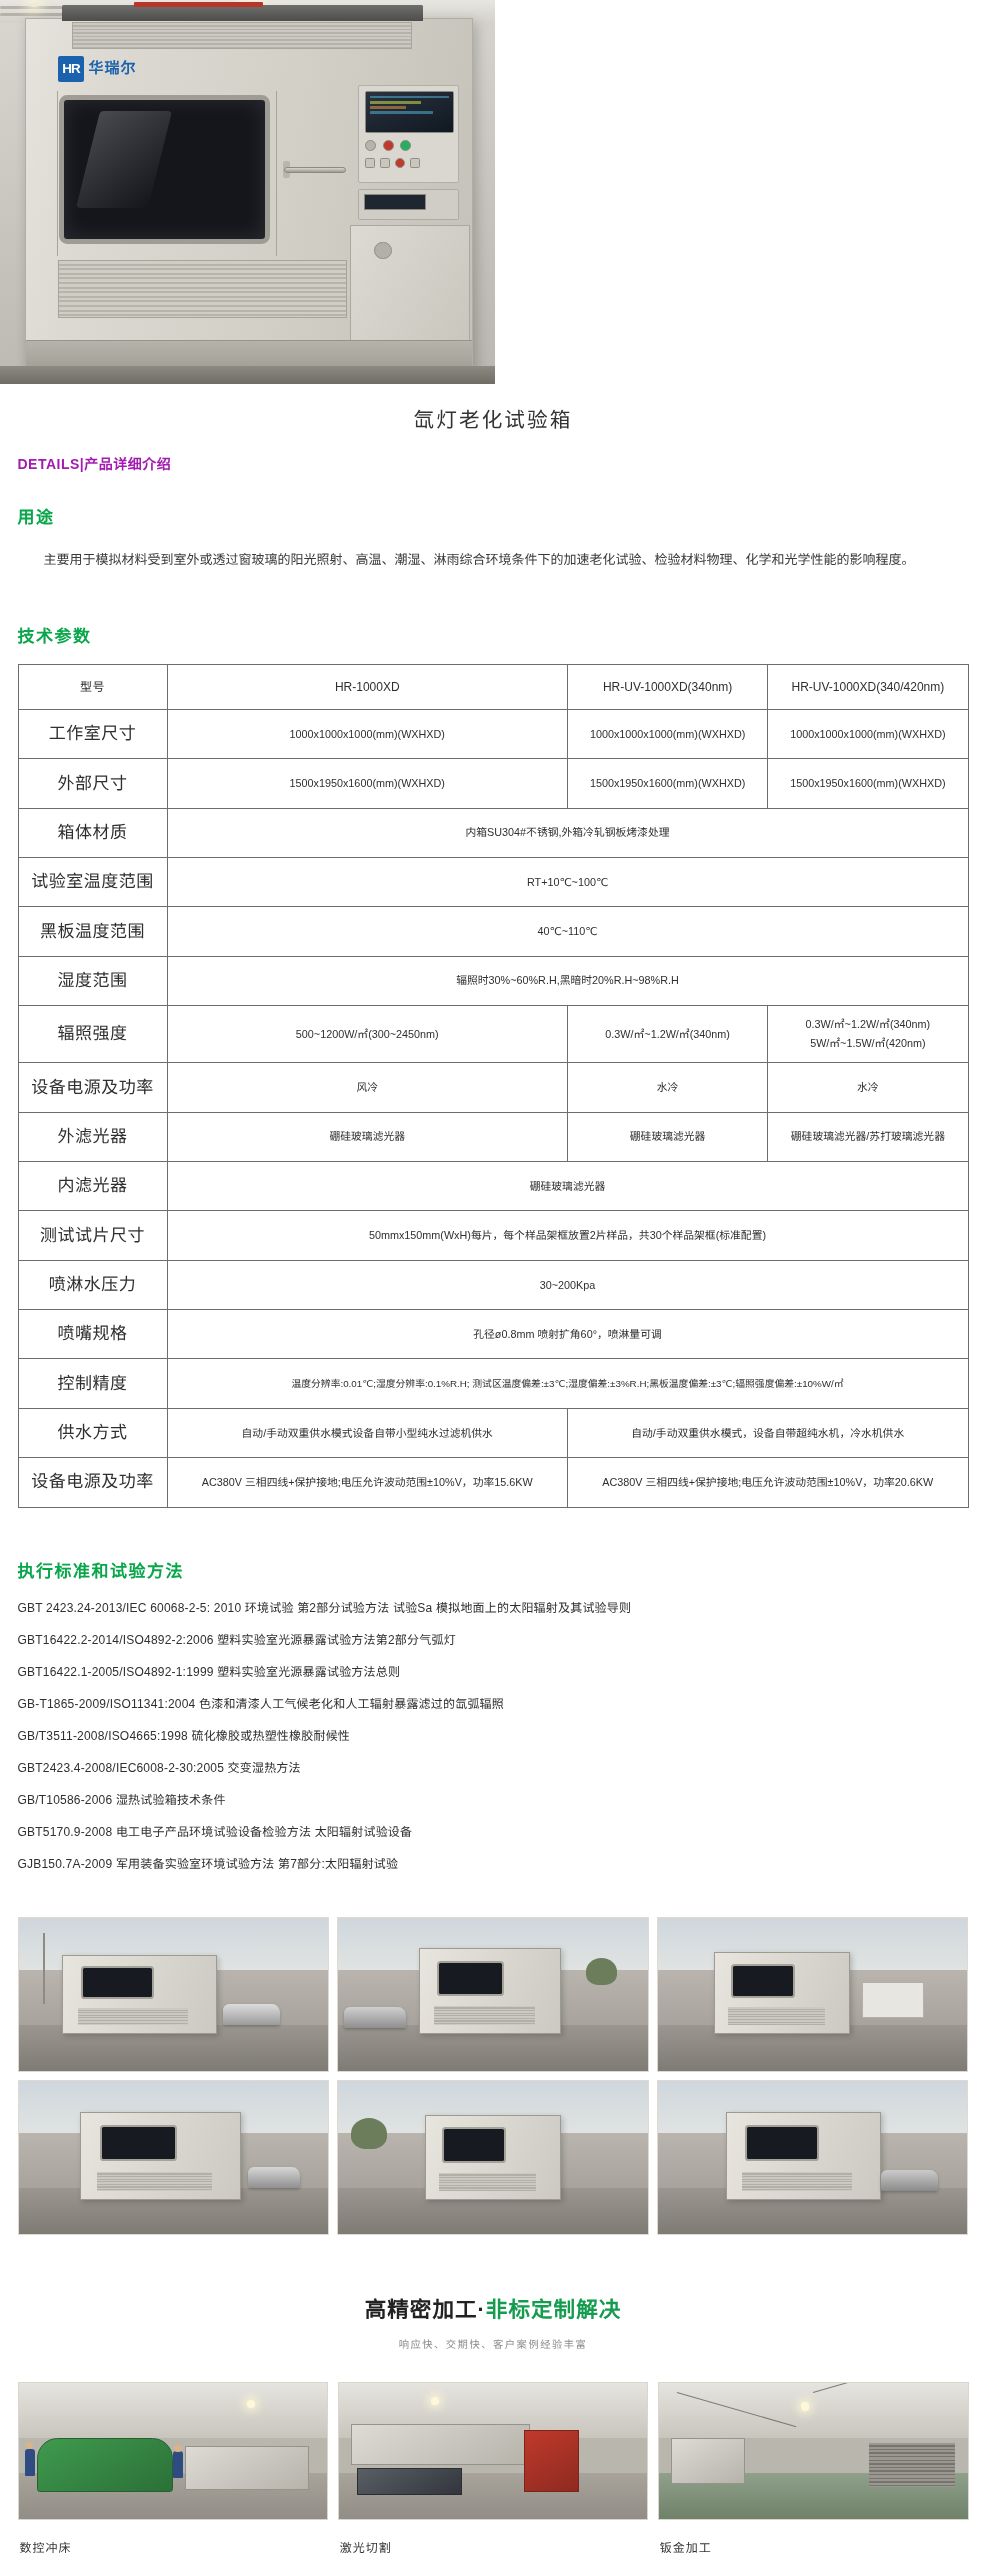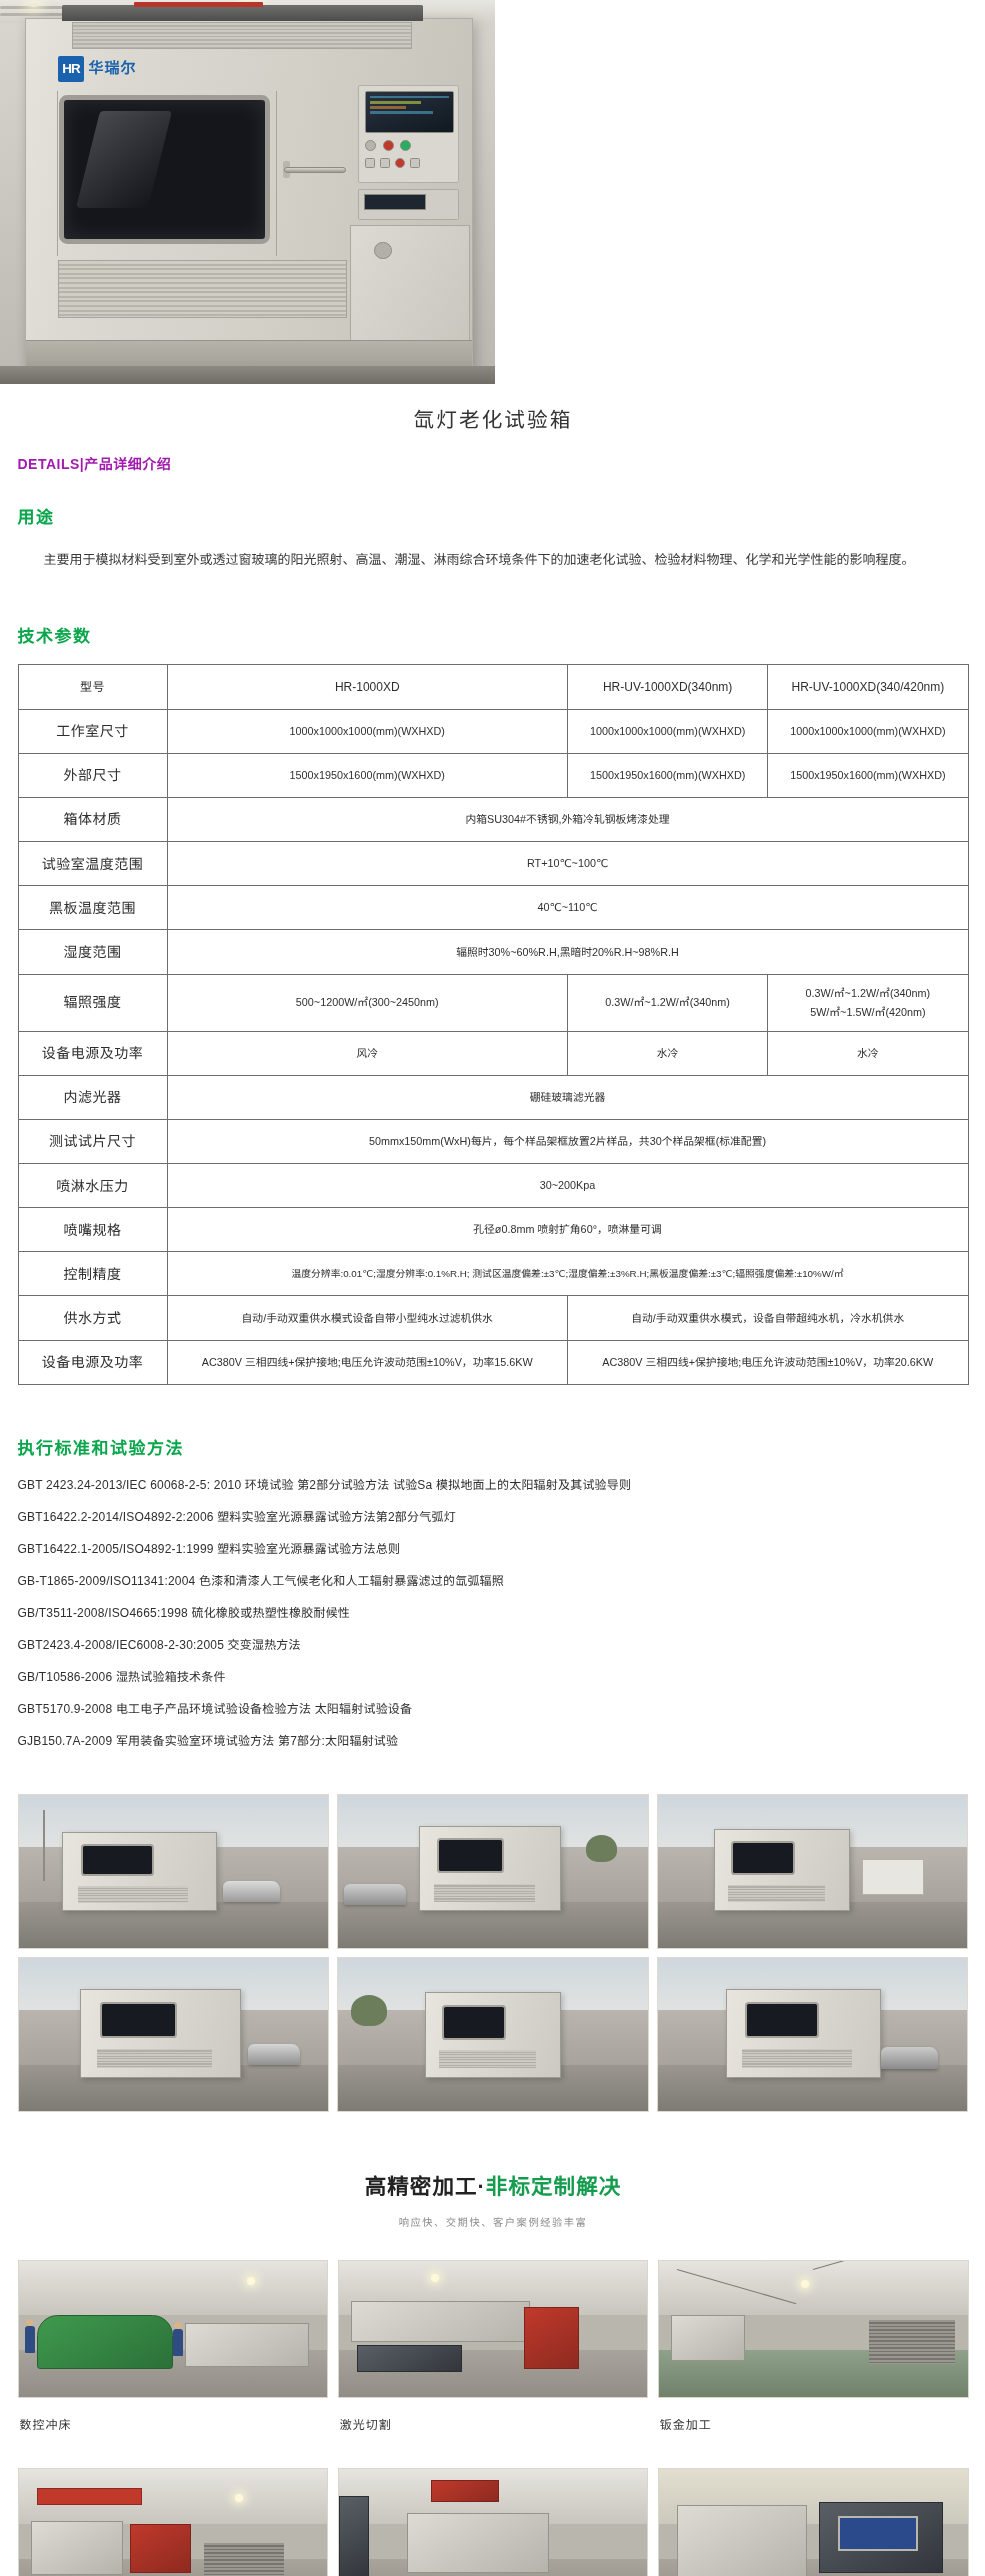--- a/index.html
+++ b/index.html
@@ -160,21 +160,21 @@
 
   
   table.spec {
     width:951px; margin:0 17.5px; border-collapse:collapse;
     font-size:10.8px; color:#2f2f2f;
   }
   table.spec td {
     border:0.5px solid #6d6d6d; text-align:center; vertical-align:middle;
     padding:9.3px 5.2px; line-height:1.75;
   }
-  table.spec td.lbl { width:149px; font-size:14px; letter-spacing:0.5px; }
+  table.spec td.lbl { width:149px; font-size:17px; letter-spacing:0.5px; }
   table.spec tr.hdr td { font-size:12px; padding:11.3px 5.2px; }
   table.spec td.mini { font-size:9.8px; }
 
   
   .std-list { margin:0 17.5px; }
   .std-item {
     font-size:12px; color:#2f2f2f; line-height:1.55; margin-bottom:13.4px;
     letter-spacing:0.2px;
   }
 
@@ -371,20 +371,26 @@
           <td>0.3W/㎡~1.2W/㎡(340nm)</td>
           <td>0.3W/㎡~1.2W/㎡(340nm)<br>5W/㎡~1.5W/㎡(420nm)</td>
         </tr>
         <tr>
           <td class="lbl">设备电源及功率</td>
           <td>风冷</td>
           <td>水冷</td>
           <td>水冷</td>
         </tr>
         <tr>
+          <td class="lbl">外滤光器</td>
+          <td>硼硅玻璃滤光器</td>
+          <td>硼硅玻璃滤光器</td>
+          <td>硼硅玻璃滤光器/苏打玻璃滤光器</td>
+        </tr>
+        <tr>
           <td class="lbl">内滤光器</td>
           <td colspan="3">硼硅玻璃滤光器</td>
         </tr>
         <tr>
           <td class="lbl">测试试片尺寸</td>
           <td colspan="3">50mmx150mm(WxH)每片，每个样品架框放置2片样品，共30个样品架框(标准配置)</td>
         </tr>
         <tr>
           <td class="lbl">喷淋水压力</td>
           <td colspan="3">30~200Kpa</td>

